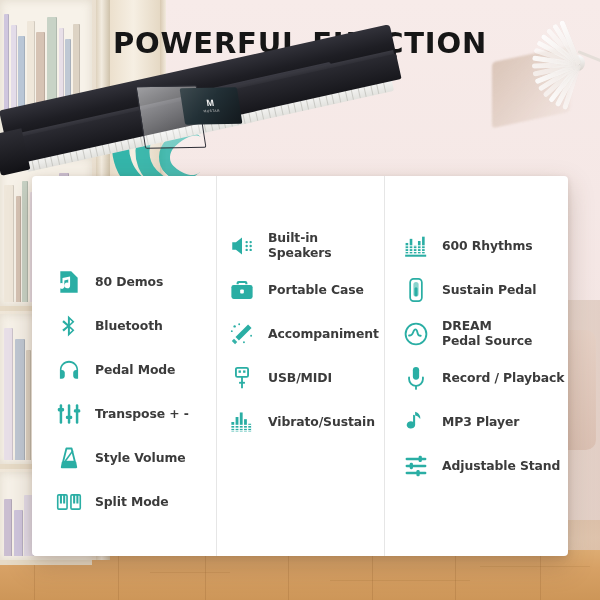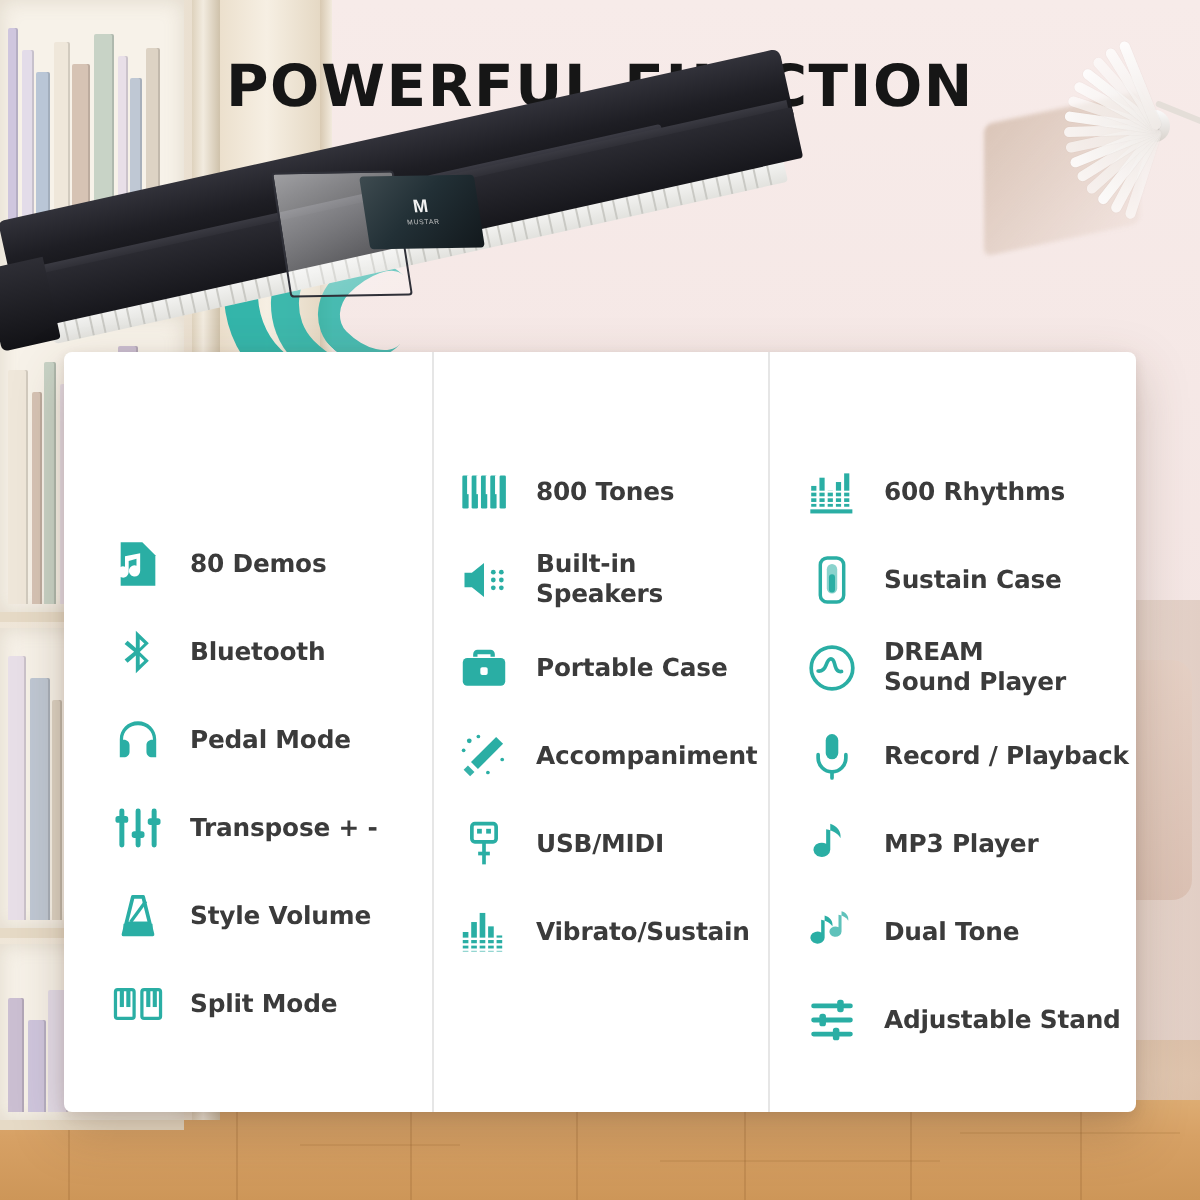--- a/index.html
+++ b/index.html
@@ -432,40 +432,20 @@
                 </g>
               </svg>
             </span>
             <span class="lbl">Split Mode</span>
           </div>
         </div>
       <div class="col col2">
           <div class="feat">
             <span class="ico">
               <svg width="26" height="26" viewBox="0 0 24 24">
-                <g fill="#2aaea4">
-                  <rect x="2" y="4.4" width="2.9" height="15.2" rx=".6"></rect>
-                  <rect x="6.3" y="4.4" width="2.9" height="15.2" rx=".6"></rect>
-                  <rect x="10.6" y="4.4" width="2.9" height="15.2" rx=".6"></rect>
-                  <rect x="14.9" y="4.4" width="2.9" height="15.2" rx=".6"></rect>
-                  <rect x="19.2" y="4.4" width="2.9" height="15.2" rx=".6"></rect>
-                </g>
-                <g fill="#fff">
-                  <rect x="4.2" y="4.4" width="1.5" height="8.6"></rect>
-                  <rect x="8.5" y="4.4" width="1.5" height="8.6"></rect>
-                  <rect x="12.8" y="4.4" width="1.5" height="8.6"></rect>
-                  <rect x="17.1" y="4.4" width="1.5" height="8.6"></rect>
-                </g>
-              </svg>
-            </span>
-            <span class="lbl">800 Tones</span>
-          </div>
-          <div class="feat">
-            <span class="ico">
-              <svg width="26" height="26" viewBox="0 0 24 24">
                 <path d="M3 8.6h3.4L12 4.2v15.6L6.4 15.4H3V8.6z" fill="#2aaea4"></path>
                 <g fill="#2aaea4">
                   <circle cx="16.3" cy="8.4" r="1.1"></circle>
                   <circle cx="16.3" cy="12" r="1.1"></circle>
                   <circle cx="16.3" cy="15.6" r="1.1"></circle>
                   <circle cx="20" cy="8.4" r="1.1"></circle>
                   <circle cx="20" cy="12" r="1.1"></circle>
                   <circle cx="20" cy="15.6" r="1.1"></circle>
                 </g>
               </svg>
@@ -558,57 +538,48 @@
           <div class="feat">
             <span class="ico">
               <svg width="26" height="26" viewBox="0 0 24 24">
                 <g fill="none" stroke="#2aaea4" stroke-width="1.6">
                   <rect x="6.6" y="1.8" width="10.8" height="20.4" rx="3.2"></rect>
                 </g>
                 <rect x="9.6" y="4.6" width="4.8" height="13.6" rx="2.4" fill="#2aaea4" opacity=".55"></rect>
                 <rect x="10.6" y="9.4" width="2.8" height="8.4" rx="1.4" fill="#2aaea4"></rect>
               </svg>
             </span>
-            <span class="lbl">Sustain Case</span>
+            <span class="lbl">Sustain Pedal</span>
           </div>
           <div class="feat">
             <span class="ico">
               <svg width="26" height="26" viewBox="0 0 24 24">
                 <circle cx="12" cy="12" r="9.6" fill="none" stroke="#2aaea4" stroke-width="1.7"></circle>
                 <path d="M5.6 13.4c2.1.2 3-1 3.6-2.6.5-1.4 1.1-3 2.3-3 1.4 0 1.6 2 2 3.4.4 1.4 1.1 2.7 2.9 2.4" fill="none" stroke="#2aaea4" stroke-width="1.7" stroke-linecap="round"></path>
               </svg>
             </span>
-            <span class="lbl" style="max-width: 92px;">DREAM Sound Player</span>
+            <span class="lbl" style="max-width: 92px;">DREAM Pedal Source</span>
           </div>
           <div class="feat">
             <span class="ico">
               <svg width="26" height="26" viewBox="0 0 24 24">
                 <rect x="9.1" y="1.9" width="5.8" height="11.6" rx="2.9" fill="#2aaea4"></rect>
                 <path d="M5.6 11.4v1.5a6.4 6.4 0 0 0 12.8 0v-1.5" fill="none" stroke="#2aaea4" stroke-width="1.7" stroke-linecap="round"></path>
                 <path d="M12 19.4v2.7" stroke="#2aaea4" stroke-width="1.7" stroke-linecap="round"></path>
               </svg>
             </span>
             <span class="lbl">Record / Playback</span>
           </div>
           <div class="feat">
             <span class="ico">
               <svg width="26" height="26" viewBox="0 0 24 24">
                 <path d="M11.2 2.6v12.1a3.9 3.3 0 1 1-1.9-2.85V5.2c3.1.6 5.6 2 6.6 4.1.5-3.2-1.6-5.7-4.7-6.7z" fill="#2aaea4"></path>
               </svg>
             </span>
             <span class="lbl">MP3 Player</span>
-          </div>
-          <div class="feat">
-            <span class="ico">
-              <svg width="26" height="26" viewBox="0 0 24 24">
-                <path d="M8.6 4.4v10.2a3.3 2.8 0 1 1-1.6-2.4V6.3c2.5.5 4.4 1.5 5.2 3.2.4-2.6-1.2-4.4-3.6-5.1z" fill="#2aaea4"></path>
-                <path d="M16.4 2.4v9.4a2.8 2.4 0 1 1-1.4-2.05V4c2.1.4 3.8 1.3 4.5 2.8.3-2.3-1-3.8-3.1-4.4z" fill="#2aaea4" opacity=".75"></path>
-              </svg>
-            </span>
-            <span class="lbl">Dual Tone</span>
           </div>
           <div class="feat">
             <span class="ico">
               <svg width="26" height="26" viewBox="0 0 24 24">
                 <g fill="#2aaea4">
                   <rect x="2.4" y="4.4" width="19.2" height="2.2" rx="1.1"></rect>
                   <rect x="2.4" y="10.9" width="19.2" height="2.2" rx="1.1"></rect>
                   <rect x="2.4" y="17.4" width="19.2" height="2.2" rx="1.1"></rect>
                   <rect x="14.4" y="2.6" width="3" height="5.8" rx="1.2"></rect>
                   <rect x="6.2" y="9.1" width="3" height="5.8" rx="1.2"></rect>

